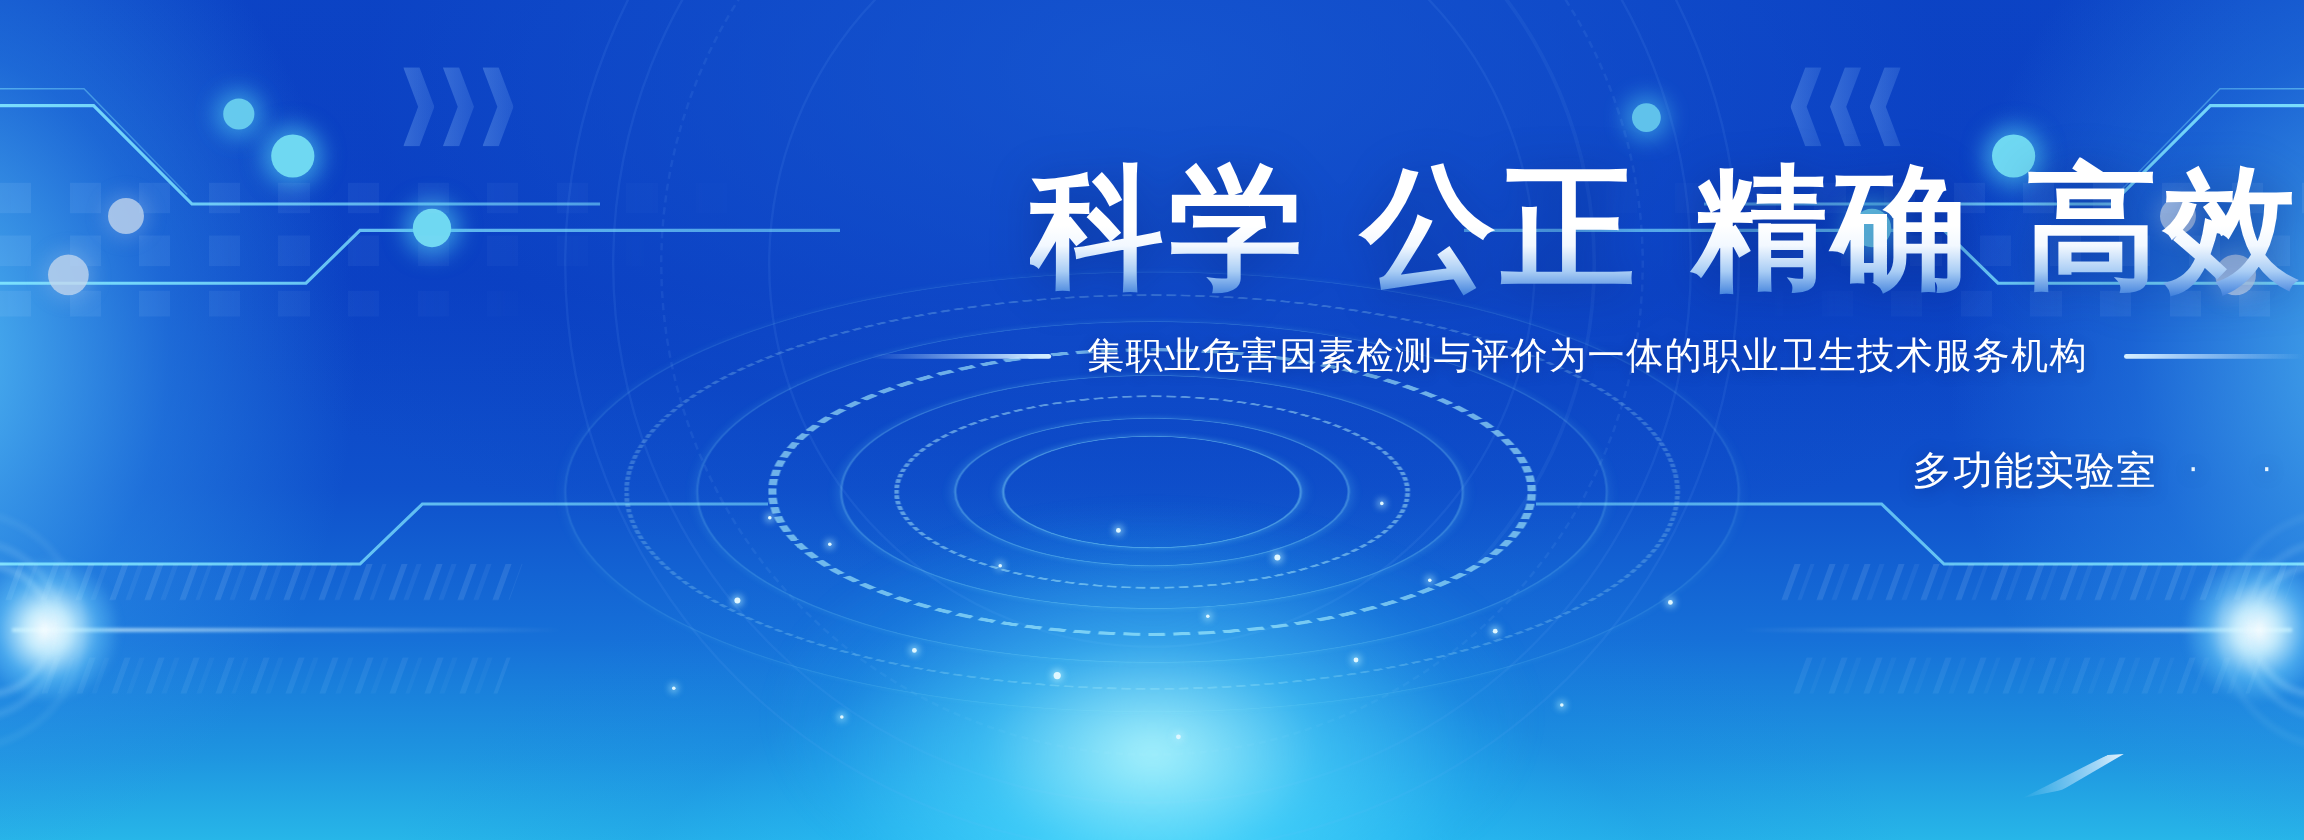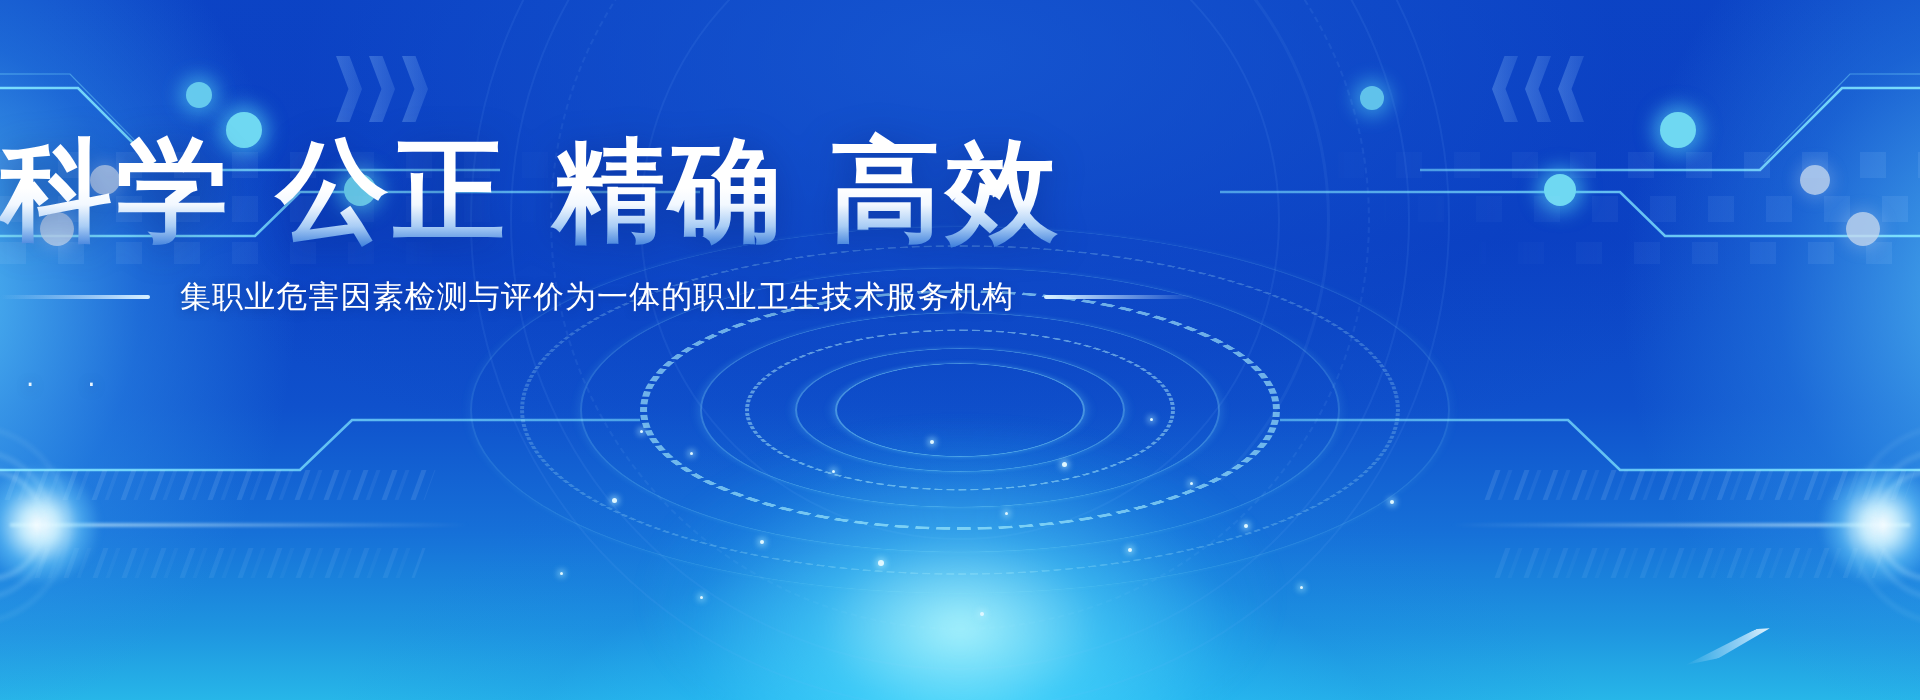--- a/index.html
+++ b/index.html
@@ -84,21 +84,21 @@
                border:3px solid rgba(190,235,255,0.45); filter:blur(2.5px); }
   .flare .streak{ position:absolute; top:50%; height:3px; transform:translateY(-50%); filter:blur(1.5px); }
   .flare.l .streak{ left:180px; width:460px; background:linear-gradient(90deg, rgba(225,250,255,0.85), rgba(225,250,255,0)); }
   .flare.r .streak{ right:180px; width:460px; background:linear-gradient(270deg, rgba(225,250,255,0.85), rgba(225,250,255,0)); }
 
   .comet{ position:absolute; left:1682px; bottom:46px; width:92px; height:13px;
           background:linear-gradient(100deg, rgba(255,255,255,0) 0%, rgba(205,235,255,0.75) 72%, rgba(255,255,255,0.9) 100%);
           clip-path:polygon(0 52%, 86% 0, 100% 34%, 36% 100%); transform:rotate(-22deg); filter:blur(0.5px); }
 
   
-  .content{ position:absolute; inset:0; display:flex; flex-direction:column; align-items:flex-start; z-index:9; }
+  .content{ position:absolute; inset:0; display:flex; flex-direction:column; align-items:flex-end; z-index:9; }
 
   .headline{
     margin-top:131px;
     font-family:"DejaVu Sans","Liberation Sans",sans-serif;
     font-size:112px; font-weight:700; line-height:1.06;
     letter-spacing:0.04em;
     white-space:nowrap;
     background:linear-gradient(180deg,#ffffff 0%,#ffffff 48%,#f2f8ff 62%,#a9cdf5 80%,#2f74d8 100%);
     -webkit-background-clip:text; background-clip:text;
     -webkit-text-fill-color:transparent; color:transparent;
@@ -248,18 +248,19 @@
 
     <div class="headline">科学  公正  精确  高效</div>
 
     <div class="subrow">
       <span class="subrule l"></span>
       <span class="subtitle">集职业危害因素检测与评价为一体的职业卫生技术服务机构</span>
       <span class="subrule r"></span>
     </div>
 
     <div class="tagline">
+      <span class="seg">多功能实验室</span>
       <span class="dot">·</span>
       <span class="dot">·</span>
     </div>
 
   </div>
 </div>
 
 </body></html>

